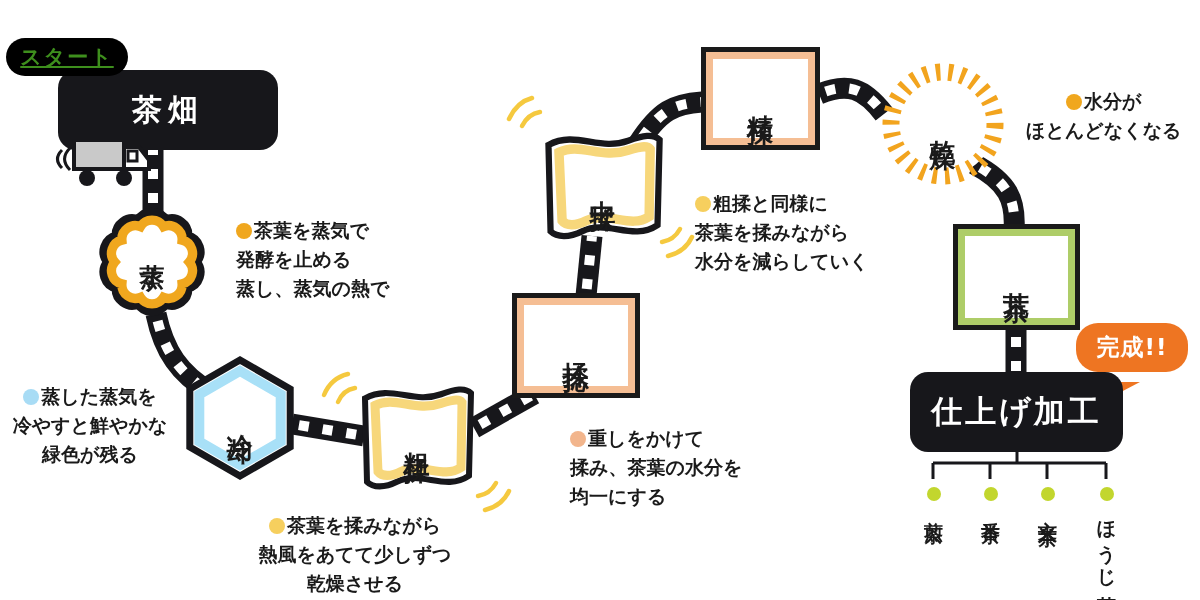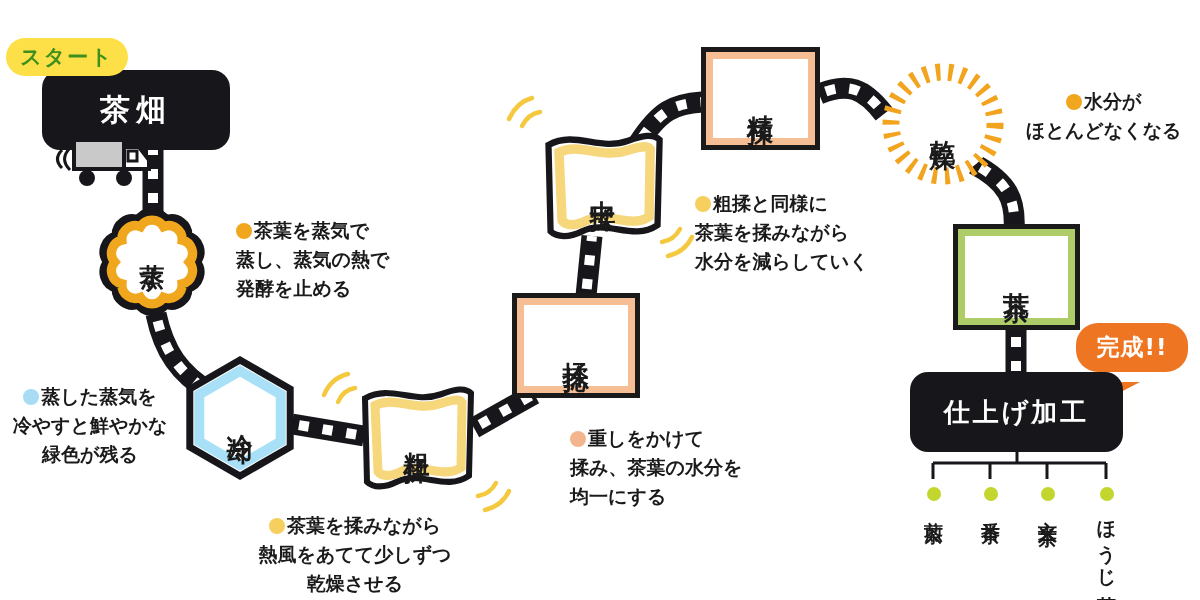--- a/index.html
+++ b/index.html
@@ -19,21 +19,21 @@
   .frame-knead,.frame-fine{background:#F5BE94;}
   .frame-crude{background:#AECD68;}
   .blackbox{
     position:absolute;z-index:2;background:#17171b;color:#fff;border-radius:18px;
     display:flex;align-items:center;justify-content:center;font-weight:700;
   }
   .bubble{
     position:absolute;z-index:5;display:flex;align-items:center;justify-content:center;
     font-weight:700;border-radius:22px;white-space:nowrap;
   }
-  .bubble-start{background:#fde047;color:#3E8F1D;font-size:21px;letter-spacing:2px;}
+  .bubble-start{background:#000000;color:#3E8F1D;font-size:21px;letter-spacing:2px;text-decoration:underline;}
   .bubble-finish{background:#EE7522;color:#ffffff;font-size:23px;letter-spacing:1px;}
   .truck{position:absolute;z-index:3;}
   .note{position:absolute;z-index:4;font-weight:700;font-size:19px;line-height:29px;white-space:nowrap;}
   .note .dot{display:inline-block;width:16px;height:16px;border-radius:50%;margin-right:2px;vertical-align:-2px;}
   .product{position:absolute;z-index:2;width:28px;display:flex;flex-direction:column;align-items:center;}
   .pdot{width:14px;height:14px;border-radius:50%;margin-bottom:5px;}
   .plabel{writing-mode:vertical-rl;text-orientation:upright;font-weight:700;font-size:19px;line-height:1;letter-spacing:3px;}
 </style>
 </head>
 <body>
@@ -82,21 +82,21 @@
       <path d="M668,256 Q685,252 692,237"></path>
     </g>
 
     <path d="M1017,450 L1017,463 M933,463 L1106,463 M933,463 L933,479 M990,463 L990,479 M1047,463 L1047,479 M1106,463 L1106,479" fill="none" stroke="#17171b" stroke-width="3"></path>
   </svg>
 
   <div class="bubble bubble-start" style="left:6px;top:38px;width:122px;height:38px;">
     <span>スタート</span>
   </div>
 
-  <div class="blackbox" style="left:42px;top:70px;width:188px;height:80px;font-size:30px;letter-spacing:6px;">
+  <div class="blackbox" style="left:58px;top:70px;width:220px;height:80px;font-size:30px;letter-spacing:6px;">
     <span>茶畑</span>
   </div>
 
   <svg class="truck" style="left:50px;top:136px;" width="104" height="52" viewBox="0 0 104 52">
     <path d="M12,14 Q3,23 12,32" fill="none" stroke="#17171b" stroke-width="3"></path>
     <path d="M20,12 Q9,23 20,34" fill="none" stroke="#17171b" stroke-width="3"></path>
     <rect x="24" y="4" width="50" height="29" fill="#c9c9c9" stroke="#17171b" stroke-width="4"></rect>
     <path d="M74,11 h15 l10,13 v9 h-25 z" fill="#ffffff" stroke="#17171b" stroke-width="4"></path>
     <rect x="78" y="15" width="9" height="10" fill="#ffffff" stroke="#17171b" stroke-width="3"></rect>
     <circle cx="37" cy="42" r="8" fill="#17171b"></circle>
@@ -150,21 +150,21 @@
       <circle cx="67" cy="67" r="52" fill="#ffffff" stroke="#F2A41E" stroke-width="17" stroke-dasharray="4.5 8"></circle>
     </svg>
     <div class="station-label">乾燥</div>
   </div>
 
   <div class="frame frame-crude" style="left:953px;top:224px;width:117px;height:96px;">
     <div class="inner"></div>
     <div class="station-label">荒茶</div>
   </div>
 
-  <div class="blackbox" style="left:910px;top:372px;width:213px;height:80px;font-size:26px;letter-spacing:3px;">
+  <div class="blackbox" style="left:910px;top:372px;width:213px;height:80px;font-size:31px;letter-spacing:3px;">
     <span>仕上げ加工</span>
   </div>
 
   <div class="bubble bubble-finish" style="left:1076px;top:323px;width:112px;height:49px;">
     <span>完成!!</span>
   </div>
 
   <div class="product" style="left:920px;top:487px;">
     <div class="pdot" style="background-color: rgb(194, 214, 46);"></div>
     <div class="plabel">煎茶</div>
@@ -177,22 +177,22 @@
     <div class="pdot" style="background-color: rgb(194, 214, 46);"></div>
     <div class="plabel">玄米茶</div>
   </div>
   <div class="product" style="left:1093px;top:487px;">
     <div class="pdot" style="background-color: rgb(194, 214, 46);"></div>
     <div class="plabel">ほうじ茶</div>
   </div>
 
   <div class="note" style="left:236px;top:216px;">
     <div><span class="dot" style="background-color: rgb(240, 167, 30);"></span><span>茶葉を蒸気で</span></div>
+    <div>発酵を止める</div>
     <div>蒸し、蒸気の熱で</div>
-    <div>発酵を止める</div>
   </div>
 
   <div class="note" style="left:5px;top:382px;width:170px;text-align:center;">
     <div><span class="dot" style="background-color: rgb(168, 220, 245);"></span><span>蒸した蒸気を</span></div>
     <div>冷やすと鮮やかな</div>
     <div>緑色が残る</div>
   </div>
 
   <div class="note" style="left:250px;top:511px;width:210px;text-align:center;">
     <div><span class="dot" style="background-color: rgb(246, 207, 94);"></span><span>茶葉を揉みながら</span></div>

